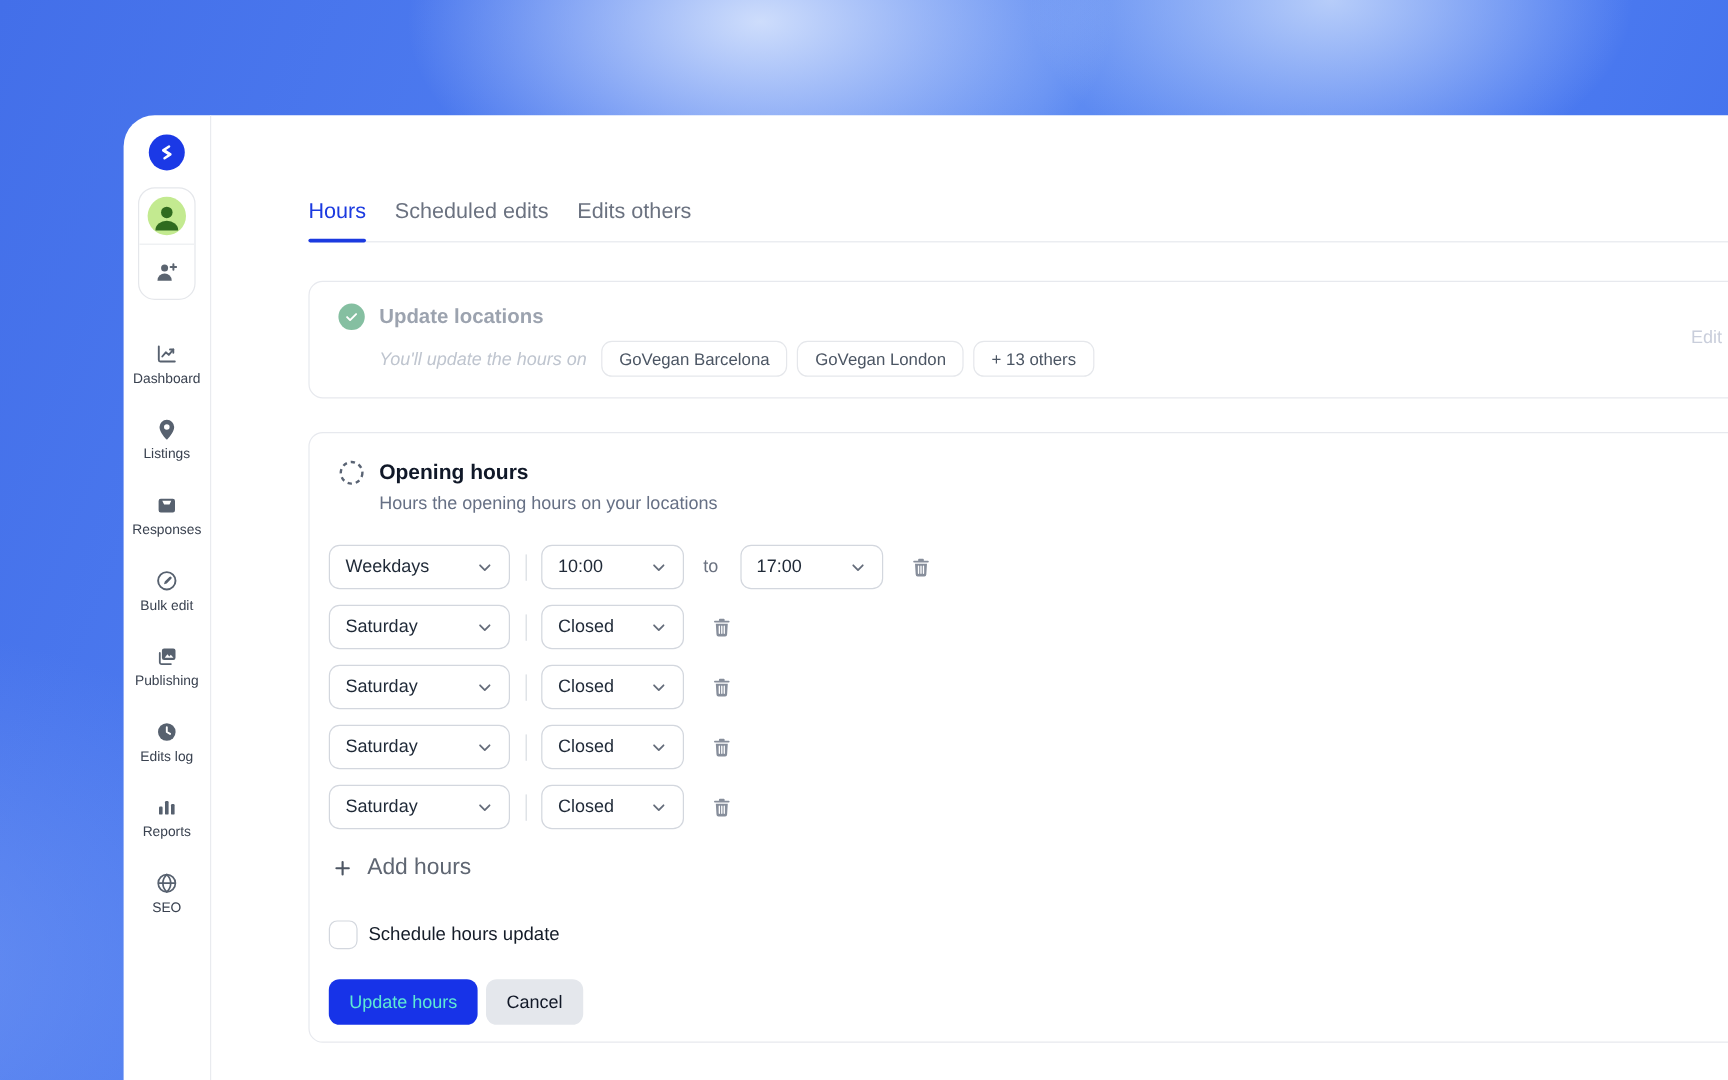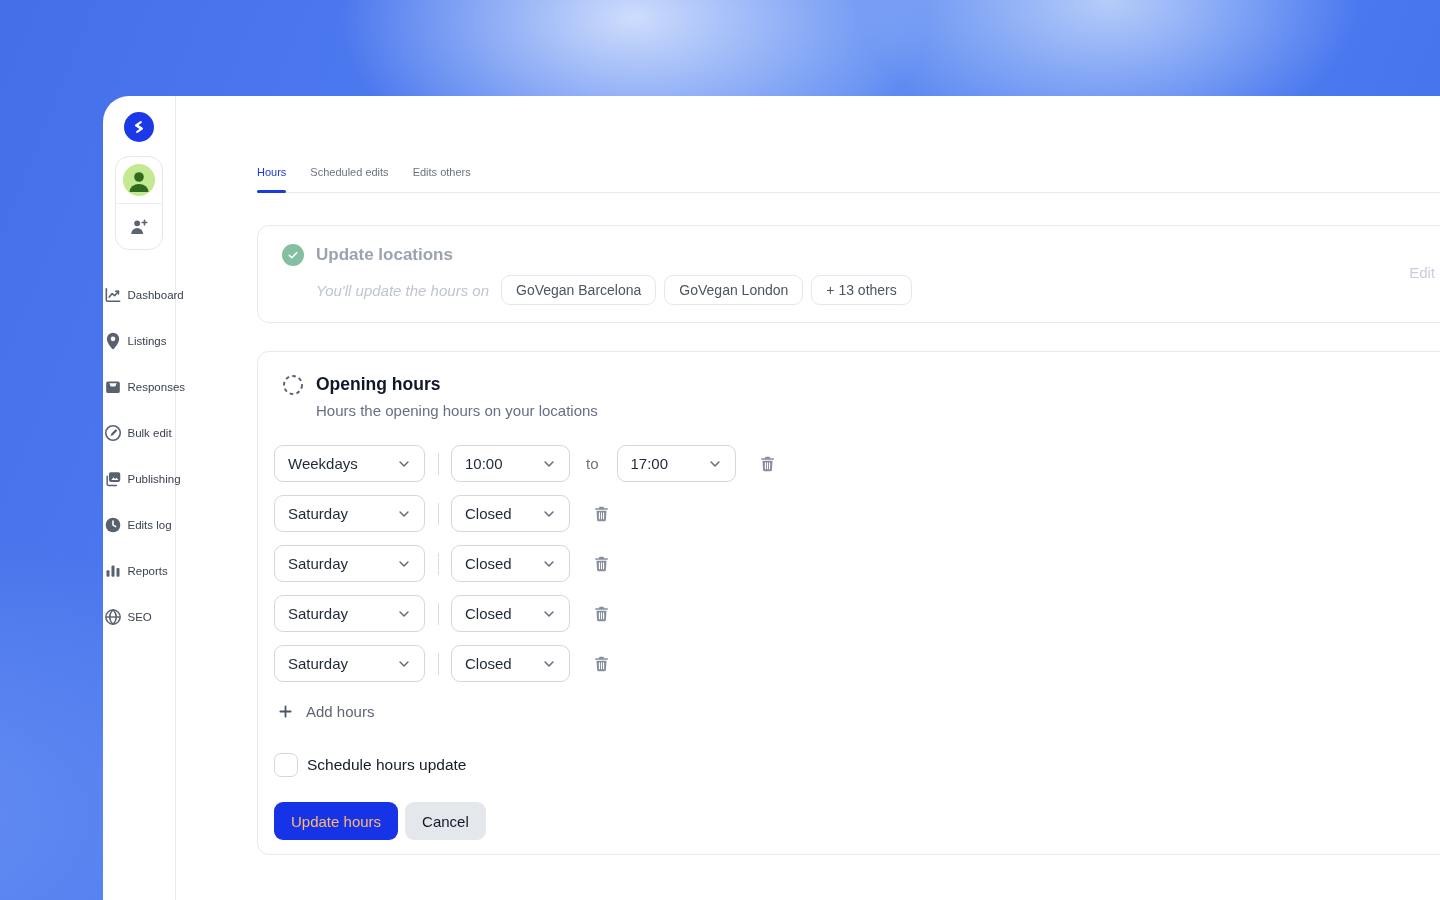--- a/index.html
+++ b/index.html
@@ -26,31 +26,31 @@
   .account-box { margin-top:14px; width:48px; border:1px solid #e5e7eb; border-radius:14px;
     display:flex; flex-direction:column; align-items:center; overflow:hidden; }
   .account-cell { width:100%; height:46px; display:flex; align-items:center; justify-content:center;
     background:none; border:none; cursor:pointer; }
   .account-cell + .account-cell { border-top:1px solid #eceef1; }
   .avatar { width:32px; height:32px; border-radius:50%; background:#c3ea90;
     display:flex; align-items:flex-start; justify-content:center; overflow:hidden; }
   .person-plus { color:#5b6470; }
 
   .nav { margin-top:35px; display:flex; flex-direction:column; align-items:center; }
-  .nav-item { display:flex; flex-direction:row; align-items:center; gap:5px;
+  .nav-item { display:flex; flex-direction:column; align-items:center; gap:5px;
     margin-bottom:26px; cursor:pointer; width:73px; background:none; border:none; }
   .nav-icon { color:#57616f; height:20px; display:flex; align-items:center; }
   .nav-label { font-size:11.5px; color:#3a4250; }
 
   
   .main { flex:1; padding:34px 0 0 81px; position:relative; }
   .page-title { font-size:26px; font-weight:700; color:#0c1626; letter-spacing:-.3px; }
 
   .tabs { display:flex; gap:24px; margin-top:36px; border-bottom:1px solid #e7e9ee; }
-  .tab { font-size:11px; color:#6b7280; padding-bottom:14px; position:relative; cursor:pointer;
+  .tab { font-size:18px; color:#6b7280; padding-bottom:14px; position:relative; cursor:pointer;
     background:none; border:none; }
   .tab.active { color:#1b3ae0; }
   .tab.active::after { content:""; position:absolute; left:0; right:0; bottom:-1px; height:3px;
     background:#1b3ae0; border-radius:2px; }
 
   .card { border:1px solid #e7e9ee; border-radius:12px; background:#fff; width:calc(100% + 30px); }
 
   
   .card-locations { margin-top:32px; position:relative; padding:18px 24px 17px; }
   .loc-row1 { display:flex; align-items:center; gap:12px; }
@@ -77,31 +77,31 @@
     display:flex; align-items:center; justify-content:space-between; padding:0 13px;
     font-size:15px; color:#1f2937; cursor:pointer; }
   .select.day { width:151px; }
   .select.time { width:119px; }
   .vdiv { width:1px; height:22px; background:#d8dce2; margin:0 12px 0 13px; }
   .to-sep { font-size:15px; color:#6b7280; margin:0 18px 0 16px; }
   .trash-btn { margin-left:22px; background:none; border:none; color:#878e9b; cursor:pointer;
     height:22px; display:flex; align-items:center; }
 
   .add-hours { margin-top:21px; margin-left:-4px; display:flex; align-items:center; gap:13px;
-    background:none; border:none; font-size:15px; color:#5f6672; cursor:pointer; }
+    background:none; border:none; font-size:19px; color:#5f6672; cursor:pointer; }
   .add-hours .plus { color:#4d5663; display:flex; }
 
   .schedule-row { margin-top:33px; margin-left:-8px; display:flex; align-items:center; gap:9px; }
   .schedule-row input[type=checkbox] { appearance:none; -webkit-appearance:none;
     width:24px; height:24px; border:1.5px solid #d3d7de; border-radius:7px; background:#fff; cursor:pointer; }
   .schedule-label { font-size:15.5px; color:#141c28; cursor:pointer; }
 
   .actions { margin-top:25px; margin-left:-8px; display:flex; gap:7px; }
   .btn { height:38px; font-size:15px; border:none; border-radius:9px; cursor:pointer; }
-  .btn-primary { padding:0 17px; background:#1733e8; color:#fdba74; }
+  .btn-primary { padding:0 17px; background:#1733e8; color:#5eead4; }
   .btn-secondary { padding:0 17px; background:#e4e7ec; color:#111827; }
 </style>
 </head>
 <body>
 
 <div class="panel">
 
   <aside class="sidebar">
     <button class="logo">
       <span style="display:flex">

